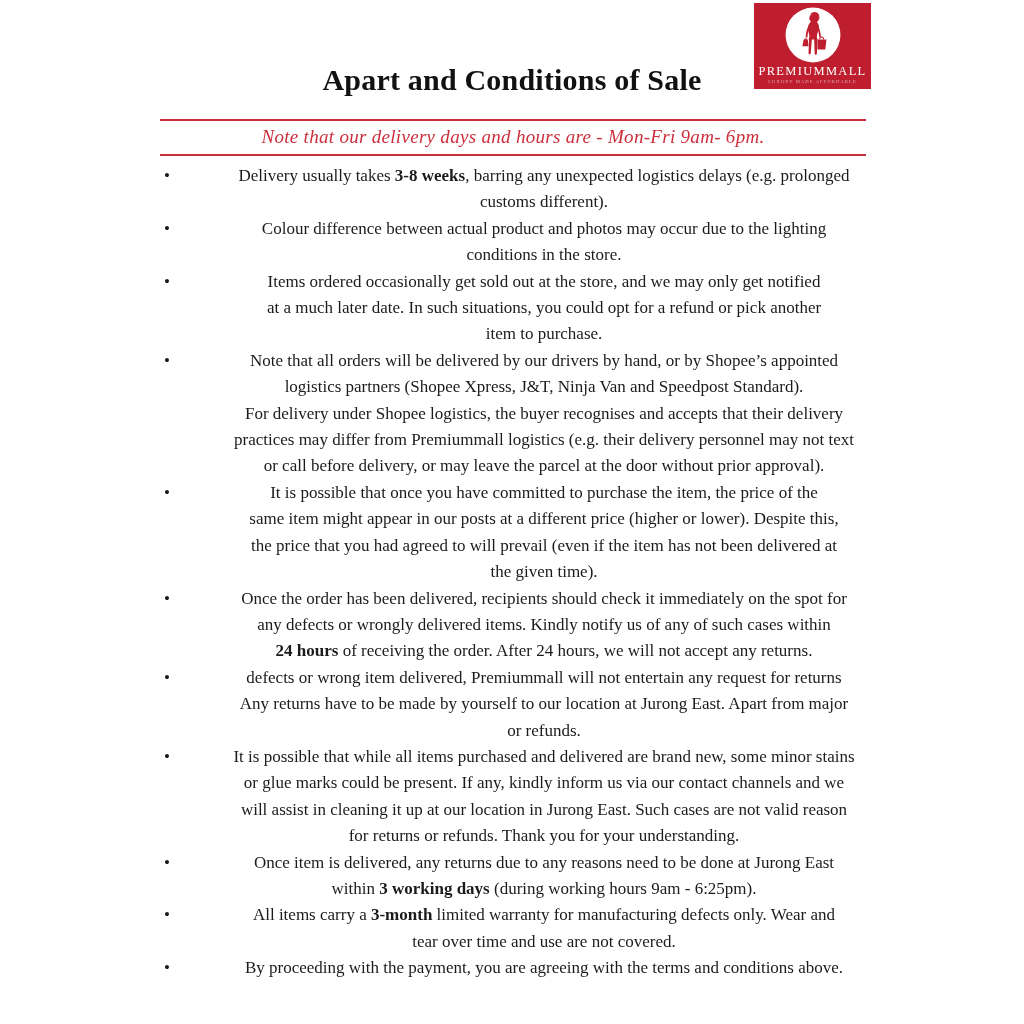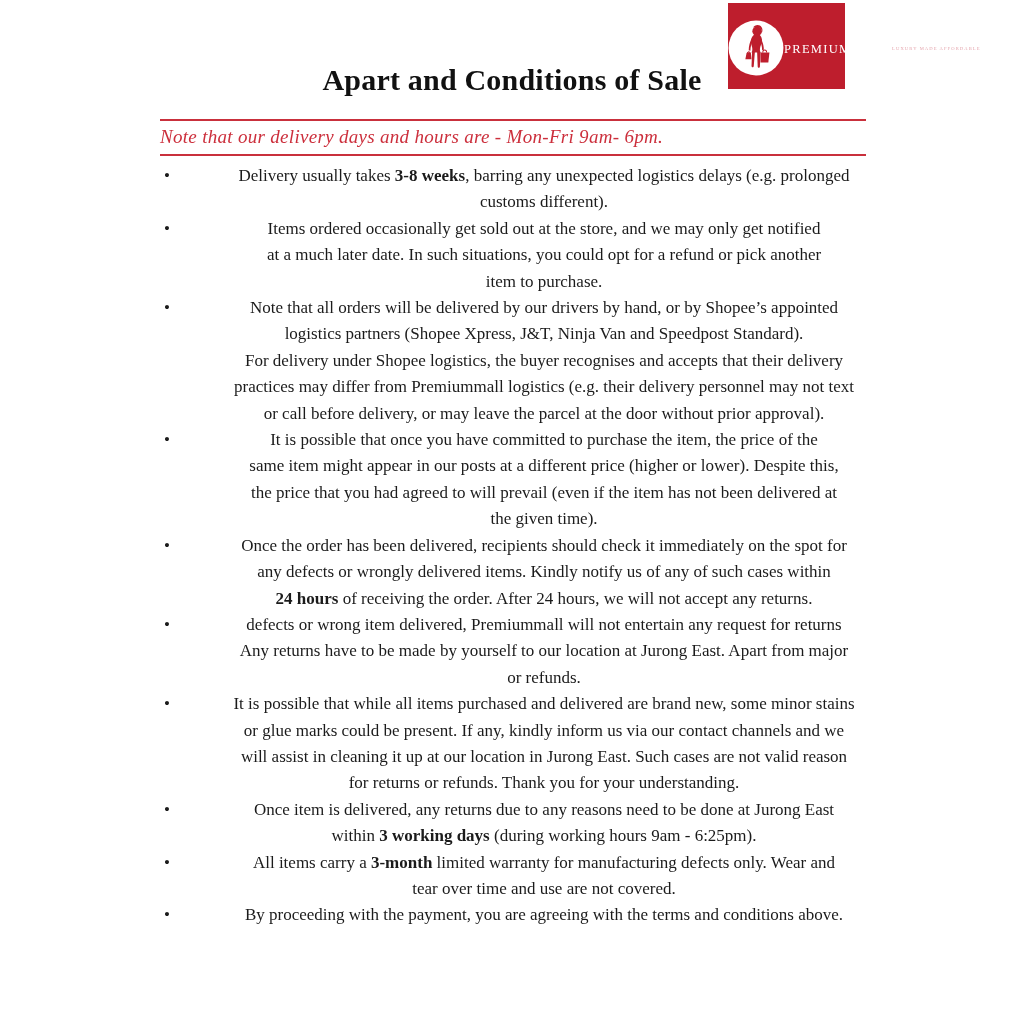--- a/index.html
+++ b/index.html
@@ -8,24 +8,24 @@
     background: #ffffff;
     font-family: "Liberation Serif", serif;
     color: #1b1b1b;
     position: relative;
     overflow: hidden;
   }
   .page { position: relative; width: 1024px; height: 1024px; }
 
   
   .logo {
-    position: absolute; left: 728px; top: 3px;
+    position: absolute; left: 754px; top: 3px;
     width: 117px; height: 86px;
     background: #be1e2d;
-    display: flex; flex-direction: row; align-items: center;
+    display: flex; flex-direction: column; align-items: center;
     padding-top: 4px; box-sizing: border-box;
   }
   .logo-badge { width: 56px; height: 56px; flex: 0 0 auto; }
   .logo-name {
     color: #ffffff; font-size: 12.5px; letter-spacing: 1.3px;
     line-height: 1; margin-top: 2px; white-space: nowrap;
   }
   .logo-tagline {
     color: #e5a6ae; font-size: 4.6px; letter-spacing: 1.1px;
     line-height: 1; margin-top: 2.5px; white-space: nowrap;
@@ -38,21 +38,21 @@
     font-size: 30px; font-weight: bold; color: #111;
     letter-spacing: 0.2px;
   }
 
   
   .notice {
     position: absolute; top: 119px; left: 160px; width: 706px;
     border-top: 2px solid #c9303c;
     border-bottom: 2px solid #c9303c;
     padding: 5px 0 6px 0;
-    text-align: left;
+    text-align: center;
   }
   .notice-text {
     color: #cc2f3c; font-style: italic; font-size: 19px;
     letter-spacing: 0.3px;
   }
 
   
   .terms {
     position: absolute; top: 163px; left: 163px; width: 740px;
     margin: 0; padding: 0; list-style: none;
@@ -103,20 +103,24 @@
   <div class="notice">
     <span class="notice-text">Note that our delivery days and hours are - Mon-Fri 9am- 6pm.</span>
   </div>
 
   <ul class="terms">
       <li>
         <span class="line"><span>Delivery usually takes </span><b>3-8 weeks</b><span>, barring any unexpected logistics delays (e.g. prolonged</span></span>
         <span class="line"><span>customs different).</span></span>
       </li>
       <li>
+        <span class="line"><span>Colour difference between actual product and photos may occur due to the lighting</span></span>
+        <span class="line"><span>conditions in the store.</span></span>
+      </li>
+      <li>
         <span class="line"><span>Items ordered occasionally get sold out at the store, and we may only get notified</span></span>
         <span class="line"><span>at a much later date. In such situations, you could opt for a refund or pick another</span></span>
         <span class="line"><span>item to purchase.</span></span>
       </li>
       <li>
         <span class="line"><span>Note that all orders will be delivered by our drivers by hand, or by Shopee’s appointed</span></span>
         <span class="line"><span>logistics partners (Shopee Xpress, J&amp;T, Ninja Van and Speedpost Standard).</span></span>
         <span class="line"><span>For delivery under Shopee logistics, the buyer recognises and accepts that their delivery</span></span>
         <span class="line"><span>practices may differ from Premiummall logistics (e.g. their delivery personnel may not text</span></span>
         <span class="line"><span>or call before delivery, or may leave the parcel at the door without prior approval).</span></span>

